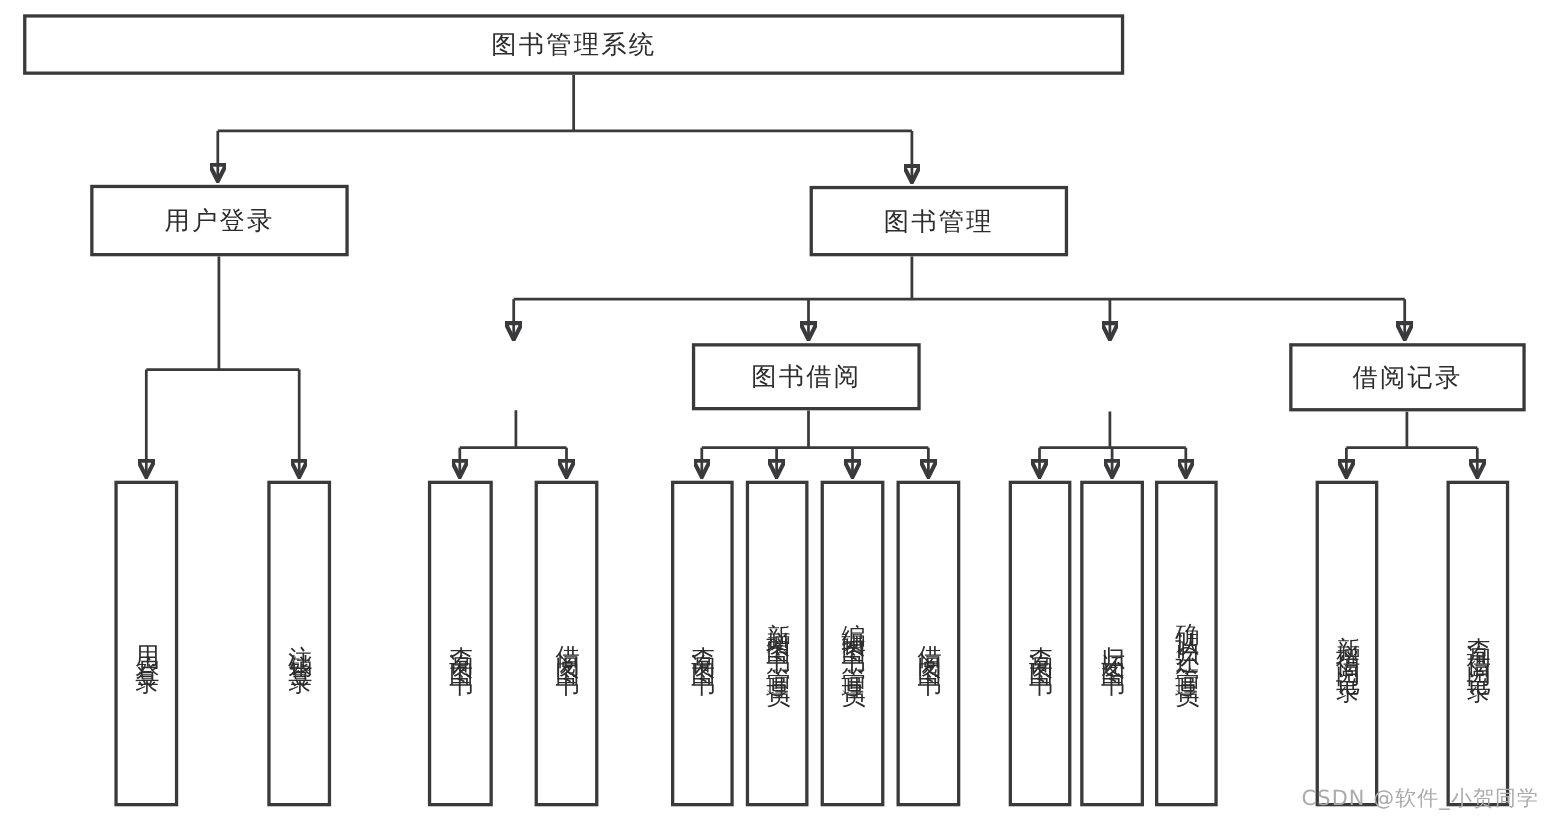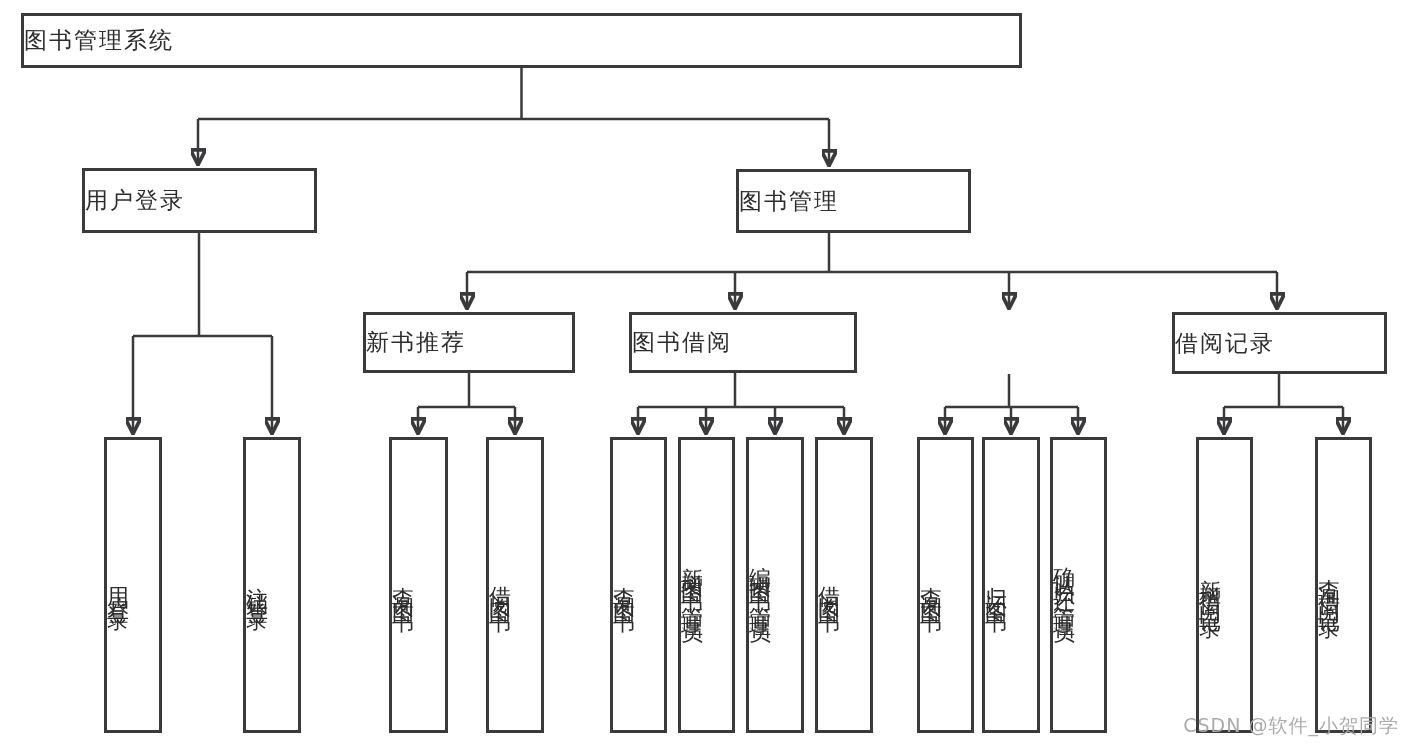--- a/index.html
+++ b/index.html
@@ -23,20 +23,21 @@
     stroke: #3a3a3c;
     stroke-width: 2.5;
     fill: none;
   }
   .node {
     position: absolute;
     background: #ffffff;
     border: 3px solid #3a3a3c;
     display: flex;
     align-items: center;
+    justify-content: center;
     text-align: center;
   }
   .h-label {
     font-size: 23px;
     letter-spacing: 2px;
     white-space: nowrap;
     color: #2d2d2d;
   }
   .v-label {
     writing-mode: vertical-rl;
@@ -107,24 +108,21 @@
     <span class="h-label">图书管理系统</span>
   </div>
 
   <div class="node" style="left:82px;top:168px;width:235px;height:65px">
     <span class="h-label">用户登录</span>
   </div>
   <div class="node" style="left:736px;top:169px;width:235px;height:64px">
     <span class="h-label">图书管理</span>
   </div>
 
-  <div class="node" style="left:363px;top:312px;width:212px;height:61px">
-    <span class="h-label">新书推荐</span>
-  </div>
-  <div class="node" style="left:629px;top:312px;width:228px;height:61px">
+  <div class="node" style="left:629px;top:312px;width:208px;height:61px">
     <span class="h-label">图书借阅</span>
   </div>
   <div class="node" style="left:1172px;top:312px;width:215px;height:62px">
     <span class="h-label">借阅记录</span>
   </div>
 
   <div class="node" style="left:104px;top:437px;width:58px;height:296px">
     <span class="v-label">用户登录</span>
   </div>
   <div class="node" style="left:243px;top:437px;width:58px;height:296px">

